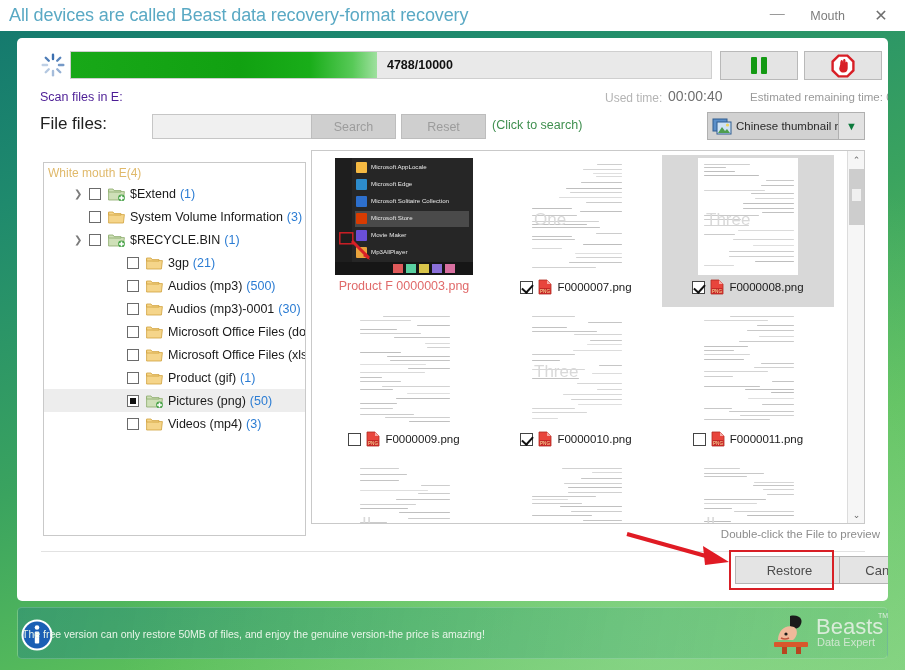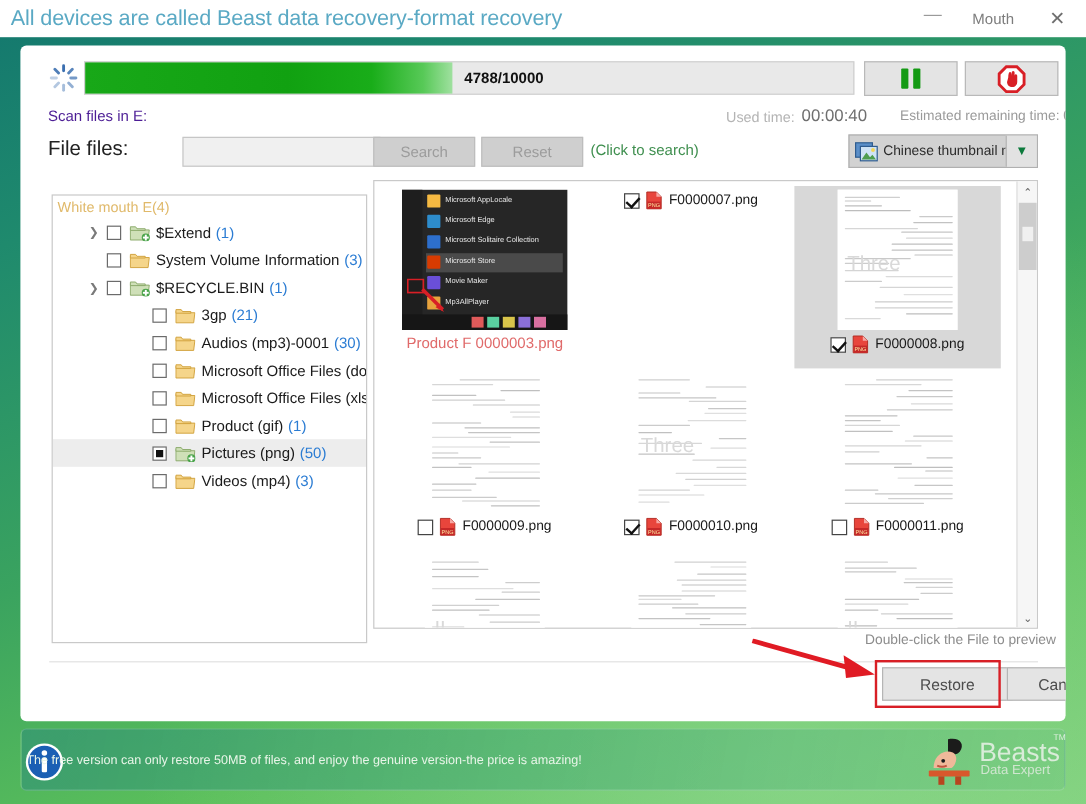--- a/index.html
+++ b/index.html
@@ -381,20 +381,32 @@
             <span class="chev blank">❯</span>
             <span class="cbox"></span>
             <span style="display: flex;">
               <svg class="folder" viewBox="0 0 17 14">
                 <path d="M0.6 3 L0.6 13 L15.4 13 L16.4 4.6 L6.6 4.6 L5.2 3 Z" fill="#f5d58a" stroke="#d1a23d" stroke-width="0.8"></path>
                 <path d="M0.6 2 L5 2 L6.2 3.6 L13 3.6 L13 5 L0.6 5 Z" fill="#f5d58a" stroke="#d1a23d" stroke-width="0.8"></path>
               </svg>
             </span>
             <span>3gp</span>
             <span class="tcount">(21)</span>
+          </div>
+          <div class="tree-row ind2">
+            <span class="chev blank">❯</span>
+            <span class="cbox"></span>
+            <span style="display: flex;">
+              <svg class="folder" viewBox="0 0 17 14">
+                <path d="M0.6 3 L0.6 13 L15.4 13 L16.4 4.6 L6.6 4.6 L5.2 3 Z" fill="#f5d58a" stroke="#d1a23d" stroke-width="0.8"></path>
+                <path d="M0.6 2 L5 2 L6.2 3.6 L13 3.6 L13 5 L0.6 5 Z" fill="#f5d58a" stroke="#d1a23d" stroke-width="0.8"></path>
+              </svg>
+            </span>
+            <span>Audios (mp3)</span>
+            <span class="tcount">(500)</span>
           </div>
           <div class="tree-row ind2">
             <span class="chev blank">❯</span>
             <span class="cbox"></span>
             <span style="display: flex;">
               <svg class="folder" viewBox="0 0 17 14">
                 <path d="M0.6 3 L0.6 13 L15.4 13 L16.4 4.6 L6.6 4.6 L5.2 3 Z" fill="#f5d58a" stroke="#d1a23d" stroke-width="0.8"></path>
                 <path d="M0.6 2 L5 2 L6.2 3.6 L13 3.6 L13 5 L0.6 5 Z" fill="#f5d58a" stroke="#d1a23d" stroke-width="0.8"></path>
               </svg>
             </span>
@@ -497,20 +509,49 @@
                     <path d="M13 9 L30 26" stroke="#d81f26" stroke-width="3"></path>
                     <polygon points="31,28 24,24 27,21" fill="#d81f26"></polygon>
                   </svg>
                 </div>
               </div>
               <div class="thumb-caption red">
                 <span>Product F 0000003.png</span>
               </div>
             </div>
             <div class="thumb-cell">
+              <div class="thumb-img">
+                <div class="doc">
+                  <i style="left:71.2px;top:6px;width:24.8px;opacity:0.70"></i>
+                  <i style="left:57.3px;top:11px;width:38.7px;opacity:0.60"></i>
+                  <i style="left:67.3px;top:15px;width:28.7px;opacity:0.45"></i>
+                  <i style="left:69.6px;top:18px;width:26.4px;opacity:0.51"></i>
+                  <i style="left:54.5px;top:24px;width:41.5px;opacity:0.83"></i>
+                  <i style="left:39.6px;top:30px;width:56.4px;opacity:0.92"></i>
+                  <i style="left:44.2px;top:34px;width:51.8px;opacity:0.63"></i>
+                  <i style="left:33.1px;top:39px;width:62.9px;opacity:0.49"></i>
+                  <i style="left:59.6px;top:44px;width:36.4px;opacity:0.75"></i>
+                  <i style="left:6.0px;top:50px;width:39.7px;opacity:0.91"></i>
+                  <i style="left:54.2px;top:53px;width:41.8px;opacity:0.90"></i>
+                  <i style="left:6.0px;top:57px;width:45.3px;opacity:0.79"></i>
+                  <i style="left:6.0px;top:63px;width:66.9px;opacity:0.66"></i>
+                  <i style="left:6.0px;top:66px;width:54.7px;opacity:0.91"></i>
+                  <i style="left:6.0px;top:69px;width:67.9px;opacity:0.87"></i>
+                  <i style="left:70.1px;top:75px;width:25.9px;opacity:0.73"></i>
+                  <i style="left:6.0px;top:78px;width:40.4px;opacity:0.85"></i>
+                  <i style="left:6.0px;top:81px;width:42.8px;opacity:0.82"></i>
+                  <i style="left:56.6px;top:86px;width:39.4px;opacity:0.95"></i>
+                  <i style="left:6.0px;top:90px;width:29.5px;opacity:0.54"></i>
+                  <i style="left:49.3px;top:95px;width:46.7px;opacity:0.46"></i>
+                  <i style="left:50.0px;top:99px;width:46.0px;opacity:0.65"></i>
+                  <i style="left:43.4px;top:104px;width:52.6px;opacity:0.82"></i>
+                  <i style="left:6.0px;top:109px;width:64.1px;opacity:0.65"></i>
+                </div>
+                <span class="ghost" style="left:8px;top:52px;">One</span>
+              </div>
               <div class="thumb-caption">
                 <span class="fcbox checked"></span>
                 <span style="display: flex;">
                   <svg class="pngicon" viewBox="0 0 14 16">
                     <path d="M1 1 h8 l4 4 v10 h-12 z" fill="#e8453c" stroke="#b02b22" stroke-width="0.8"></path>
                     <path d="M9 1 v4 h4" fill="#f6a9a4"></path>
                     <rect x="1.5" y="9" width="11" height="6" fill="#c62828"></rect>
                     <text x="7" y="13.8" font-size="4.6" fill="#ffe8a0" text-anchor="middle" font-family="Liberation Sans, sans-serif">PNG</text>
                   </svg>
                 </span>

